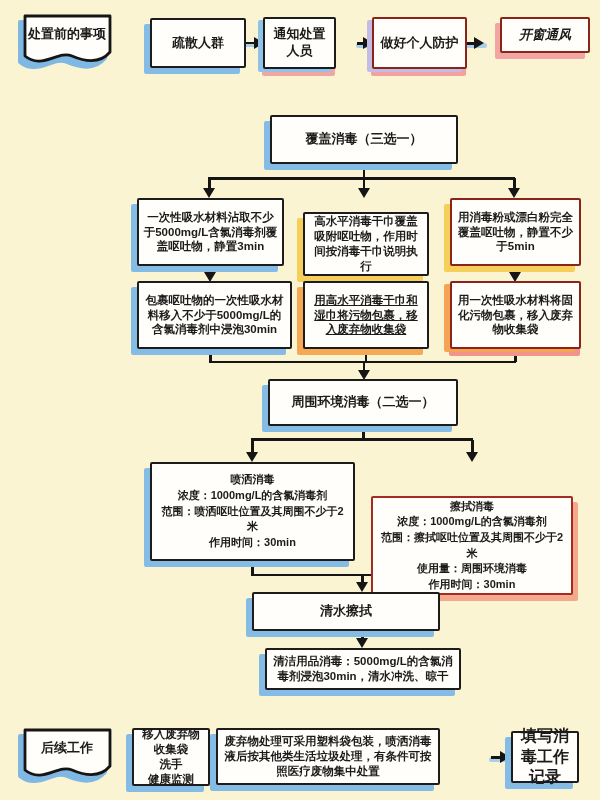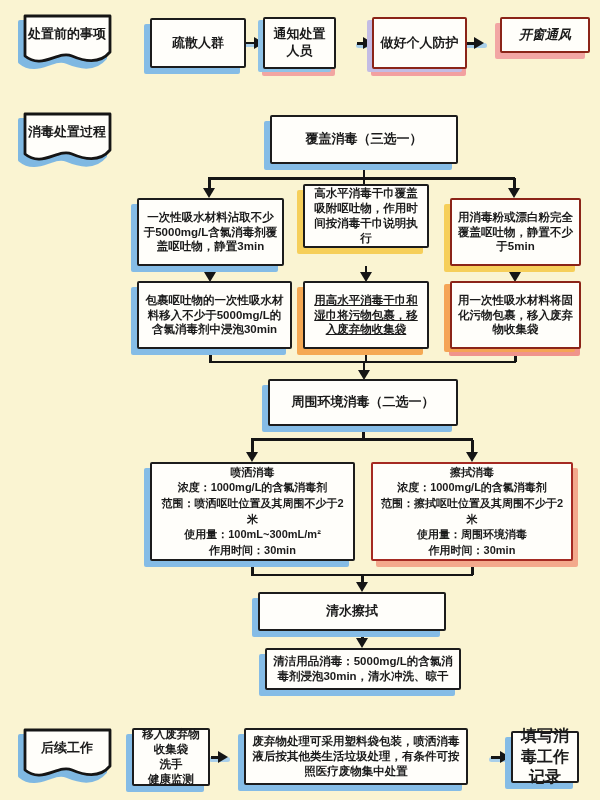--- a/index.html
+++ b/index.html
@@ -17,21 +17,21 @@
   }
   .b-darkred{border-color:#8B2418;}
   .b-red{border-color:#A52A22;}
   .sh-blue{box-shadow:-6px 6px 0 0 #85BCE6;}
   .sh-blue-pink{box-shadow:-5px 3px 0 0 #8FC3E8, -1px 7px 0 0 #F2A6A2;}
   .sh-lav-pink{box-shadow:-5px 3px 0 0 #C3BCE4, -1px 7px 0 0 #F2A0A0;}
   .sh-pink{box-shadow:-5px 6px 0 0 #F2A6A4;}
   .sh-yellow{box-shadow:-6px 6px 0 0 #F6CF5A;}
   .sh-orange{box-shadow:-6px 6px 0 0 #F5A954;}
   .sh-orange-red{box-shadow:-6px 3px 0 0 #F5A456, -1px 7px 0 0 #F0948C;}
-  .sh-salmon{box-shadow:5px 6px 0 0 #F3A98C;}
+  .sh-salmon{box-shadow:5px 6px 0 0 #F3A98C;margin-top:34px;}
   .fs13{font-size:13px;}
   .fs12{font-size:16px;}
   .fs115{font-size:11.5px;}
   .fs11{font-size:11px;line-height:1.42;}
   .hline,.vline{position:absolute;background:#151515;z-index:1;}
   .hline{height:2.5px;}
   .vline{width:2.5px;}
   .ah-d{position:absolute;width:0;height:0;z-index:1;
     border-left:6px solid transparent;border-right:6px solid transparent;
     border-top:10px solid #151515;}
@@ -75,45 +75,38 @@
   <div class="ah-r" style="left:254px;top:36.5px;"></div>
 
   <div class="underlay" style="left:356px;top:43px;width:20px;"></div>
   <div class="hline" style="left:357px;top:42px;width:9px;"></div>
   <div class="ah-r" style="left:363px;top:37px;"></div>
 
   <div class="underlay" style="left:465px;top:43px;width:22px;"></div>
   <div class="hline" style="left:467px;top:42px;width:9px;"></div>
   <div class="ah-r" style="left:474px;top:37px;"></div>
 
-  <div class="banner" style="left:20px;top:110px;">
-    <svg width="94" height="66" viewBox="0 0 94 66">
-      <path d="M5 4 H90 V40 C80 52 66 50 52 44 C38 38 22 58 5 44 Z" transform="translate(-5,6)" fill="#7FB8E2" stroke="#7FB8E2" stroke-width="4" stroke-linejoin="round"></path>
-      <path d="M5 4 H90 V40 C80 52 66 50 52 44 C38 38 22 58 5 44 Z" fill="#FFFEFA" stroke="#151515" stroke-width="2.8" stroke-linejoin="round"></path>
-    </svg>
-    <div class="lbl">消毒处置过程</div>
-  </div>
 
   <div class="box sh-blue fs13" style="left:270px;top:115px;width:188px;height:49px;">
     <div class="ln">覆盖消毒（三选一）</div>
   </div>
 
   <div class="vline" style="left:362.5px;top:164px;height:14px;"></div>
   <div class="hline" style="left:208px;top:177px;width:307px;"></div>
   <div class="vline" style="left:208px;top:178px;height:12px;"></div>
   <div class="ah-d" style="left:203px;top:188px;"></div>
   <div class="vline" style="left:362.5px;top:178px;height:12px;"></div>
   <div class="ah-d" style="left:357.5px;top:188px;"></div>
   <div class="vline" style="left:513px;top:178px;height:12px;"></div>
   <div class="ah-d" style="left:508px;top:188px;"></div>
 
   <div class="box sh-blue fs115" style="left:137px;top:198px;width:147px;height:68px;">
     <div class="ln">一次性吸水材料沾取不少于5000mg/L含氯消毒剂覆盖呕吐物，静置3min</div>
   </div>
-  <div class="box sh-yellow fs115" style="left:303px;top:184px;width:126px;height:64px;">
+  <div class="box sh-yellow fs115" style="left:303px;top:212px;width:126px;height:64px;">
     <div class="ln">高水平消毒干巾覆盖吸附呕吐物，作用时间按消毒干巾说明执行</div>
   </div>
   <div class="box b-darkred sh-yellow fs115" style="left:450px;top:198px;width:131px;height:68px;">
     <div class="ln">用消毒粉或漂白粉完全覆盖呕吐物，静置不少于5min</div>
   </div>
 
   <div class="vline" style="left:209px;top:266px;height:8px;"></div>
   <div class="ah-d" style="left:204px;top:272px;"></div>
   <div class="vline" style="left:364.5px;top:266px;height:8px;"></div>
   <div class="ah-d" style="left:359.5px;top:272px;"></div>
@@ -145,38 +138,37 @@
   <div class="hline" style="left:251px;top:438px;width:222px;"></div>
   <div class="vline" style="left:251px;top:440px;height:14px;"></div>
   <div class="ah-d" style="left:246px;top:452px;"></div>
   <div class="vline" style="left:471px;top:440px;height:14px;"></div>
   <div class="ah-d" style="left:466px;top:452px;"></div>
 
   <div class="box sh-blue fs11" style="left:150px;top:462px;width:205px;height:99px;">
     <div class="ln">喷洒消毒</div>
     <div class="ln">浓度：1000mg/L的含氯消毒剂</div>
     <div class="ln">范围：喷洒呕吐位置及其周围不少于2米</div>
-    <div class="ln">使用量：100mL~300mL/m²</div>
     <div class="ln">作用时间：30min</div>
   </div>
   <div class="box b-red sh-salmon fs11" style="left:371px;top:462px;width:202px;height:99px;">
     <div class="ln">擦拭消毒</div>
     <div class="ln">浓度：1000mg/L的含氯消毒剂</div>
     <div class="ln">范围：擦拭呕吐位置及其周围不少于2米</div>
     <div class="ln">使用量：周围环境消毒</div>
     <div class="ln">作用时间：30min</div>
   </div>
 
   <div class="vline" style="left:251px;top:561px;height:14px;"></div>
   <div class="vline" style="left:471px;top:561px;height:14px;"></div>
   <div class="hline" style="left:251px;top:573.5px;width:222px;"></div>
   <div class="vline" style="left:361px;top:575px;height:9px;"></div>
   <div class="ah-d" style="left:356px;top:582px;"></div>
 
-  <div class="box sh-blue fs13" style="left:258px;top:592px;width:188px;height:39px;">
+  <div class="box sh-blue fs13" style="left:252px;top:592px;width:188px;height:39px;">
     <div class="ln">清水擦拭</div>
   </div>
 
   <div class="vline" style="left:361px;top:631px;height:9px;"></div>
   <div class="ah-d" style="left:356px;top:638px;"></div>
 
   <div class="box sh-blue fs115" style="left:265px;top:648px;width:196px;height:42px;">
     <div class="ln">清洁用品消毒：5000mg/L的含氯消毒剂浸泡30min，清水冲洗、晾干</div>
   </div>
 
@@ -191,21 +183,21 @@
   <div class="box sh-blue fs115" style="left:132px;top:728px;width:78px;height:58px;">
     <div class="ln">移入废弃物收集袋</div>
     <div class="ln">洗手</div>
     <div class="ln">健康监测</div>
   </div>
 
   <div class="underlay" style="left:209px;top:757px;width:21px;"></div>
   <div class="hline" style="left:211px;top:756px;width:9px;"></div>
   <div class="ah-r" style="left:218px;top:751px;"></div>
 
-  <div class="box sh-blue fs115" style="left:244px;top:728px;width:224px;height:57px;">
+  <div class="box sh-blue fs115" style="left:216px;top:728px;width:224px;height:57px;">
     <div class="ln">废弃物处理可采用塑料袋包装，喷洒消毒液后按其他类生活垃圾处理，有条件可按照医疗废物集中处置</div>
   </div>
 
   <div class="underlay" style="left:489px;top:757px;width:23px;"></div>
   <div class="hline" style="left:491px;top:756px;width:11px;"></div>
   <div class="ah-r" style="left:500px;top:751px;"></div>
 
   <div class="box sh-blue fs12" style="left:511px;top:731px;width:68px;height:52px;">
     <div class="ln">填写消毒工作记录</div>
   </div>

